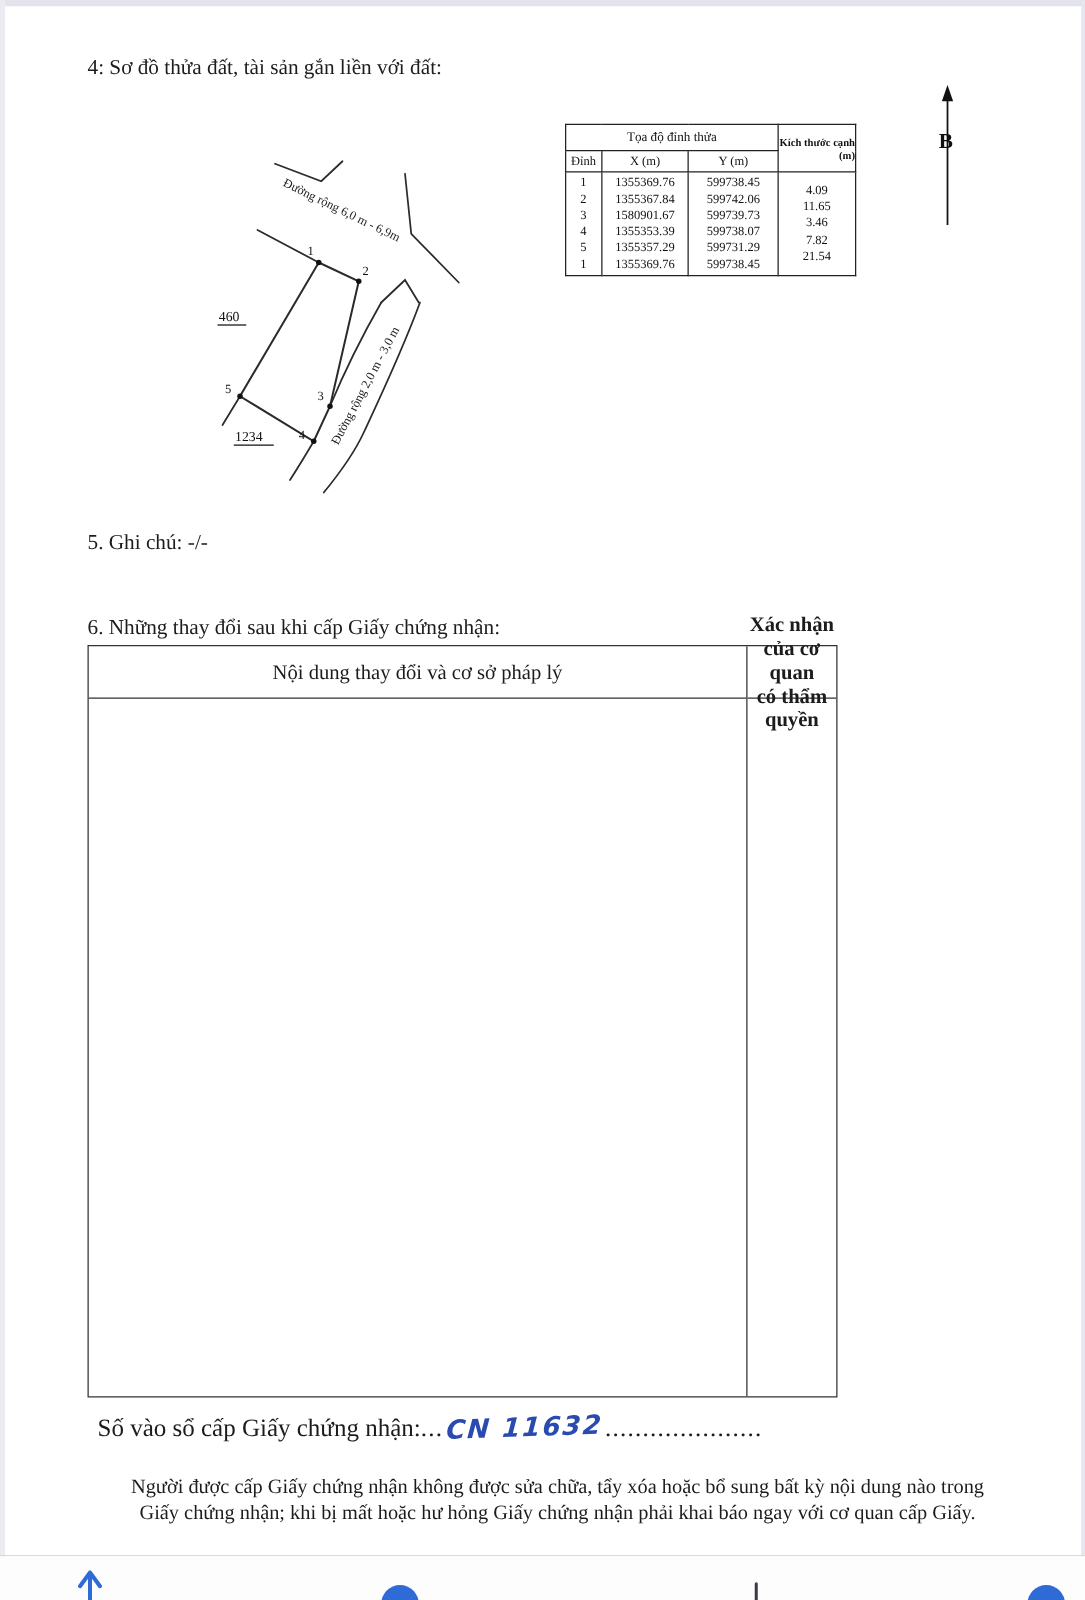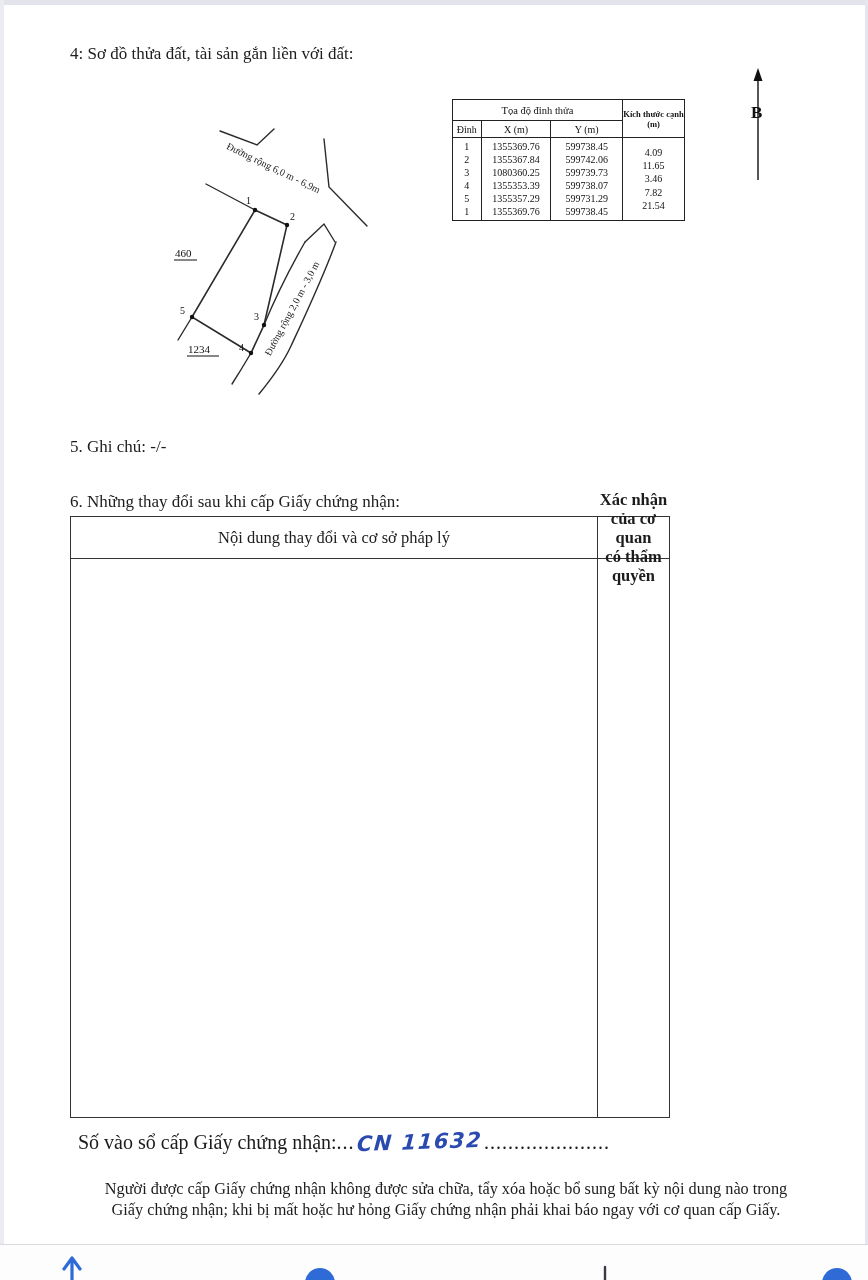--- a/index.html
+++ b/index.html
@@ -9,38 +9,38 @@
     font-family:"Liberation Serif","DejaVu Serif",serif;
   }
   .abs{position:absolute;}
   
   .edge-top{left:0;top:0;width:868px;height:5px;background:#e3e3eb;}
   .edge-left{left:0;top:0;width:4px;height:1280px;background:#ebebf1;}
   .edge-right{right:0;top:0;width:3px;height:1280px;background:#e6e6ee;}
 
   .sec-heading{font-weight:normal;font-size:17px;white-space:nowrap;}
   #sec4{left:70px;top:44px;}
-  #sec5{left:70px;top:437px;}
+  #sec5{left:70px;top:424px;}
   #sec6{left:70px;top:492px;}
 
   
   #coordtab{left:452px;top:99px;width:233px;border-collapse:collapse;
     font-size:10px;line-height:11px;text-align:center;color:#111;}
   #coordtab td{border:1px solid #222;padding:0;vertical-align:top;}
   #coordtab .ttl{font-weight:normal;font-size:10.5px;height:20px;vertical-align:middle;margin-left:16px;}
   #coordtab .sub{height:16px;vertical-align:middle;}
   #coordtab .kt-head{font-weight:bold;font-size:8.5px;line-height:10px;vertical-align:middle;}
   #coordtab .bodycell{height:80px;}
   #coordtab .bodycell div{line-height:13px;}
   #coordtab .edgecell div{line-height:13.2px;font-family:Liberation Serif, serif;}
   #coordtab .edgecell{padding-top:8px;height:72px;}
   #coordtab .c-v{width:28px;}
   #coordtab .c-x{width:70px;}
   #coordtab .c-y{width:72px;}
-  #coordtab .c-k{width:63px;}
+  #coordtab .c-k{width:63px;text-align:right;}
   #coordtab .bodycell{padding-top:2px;}
 
   
   #changes{left:70px;top:516px;width:600px;height:602px;border:1.5px solid #333;
     box-sizing:border-box;display:flex;}
   #changes .colL{width:527px;border-right:1px solid #333;box-sizing:border-box;display:flex;flex-direction:column;}
   #changes .colR{flex:1;display:flex;flex-direction:column;font-weight:bold;}
   #changes .hd{height:42px;border-bottom:1px solid #333;box-sizing:border-box;
     display:flex;align-items:center;justify-content:center;font-size:16.5px;text-align:center;line-height:19px;}
   #changes .bd{flex:1;}
@@ -140,21 +140,21 @@
       <div>1</div>
           <div>2</div>
       <div>3</div>
           <div>4</div>
       <div>5</div>
           <div>1</div>
     </td>
     <td class="bodycell">
       <div>1355369.76</div>
           <div>1355367.84</div>
-      <div>1080360.25</div>
+      <div>1580901.67</div>
           <div>1355353.39</div>
       <div>1355357.29</div>
           <div>1355369.76</div>
     </td>
     <td class="bodycell">
       <div>599738.45</div>
           <div>599742.06</div>
       <div>599739.73</div>
           <div>599738.07</div>
       <div>599731.29</div>

